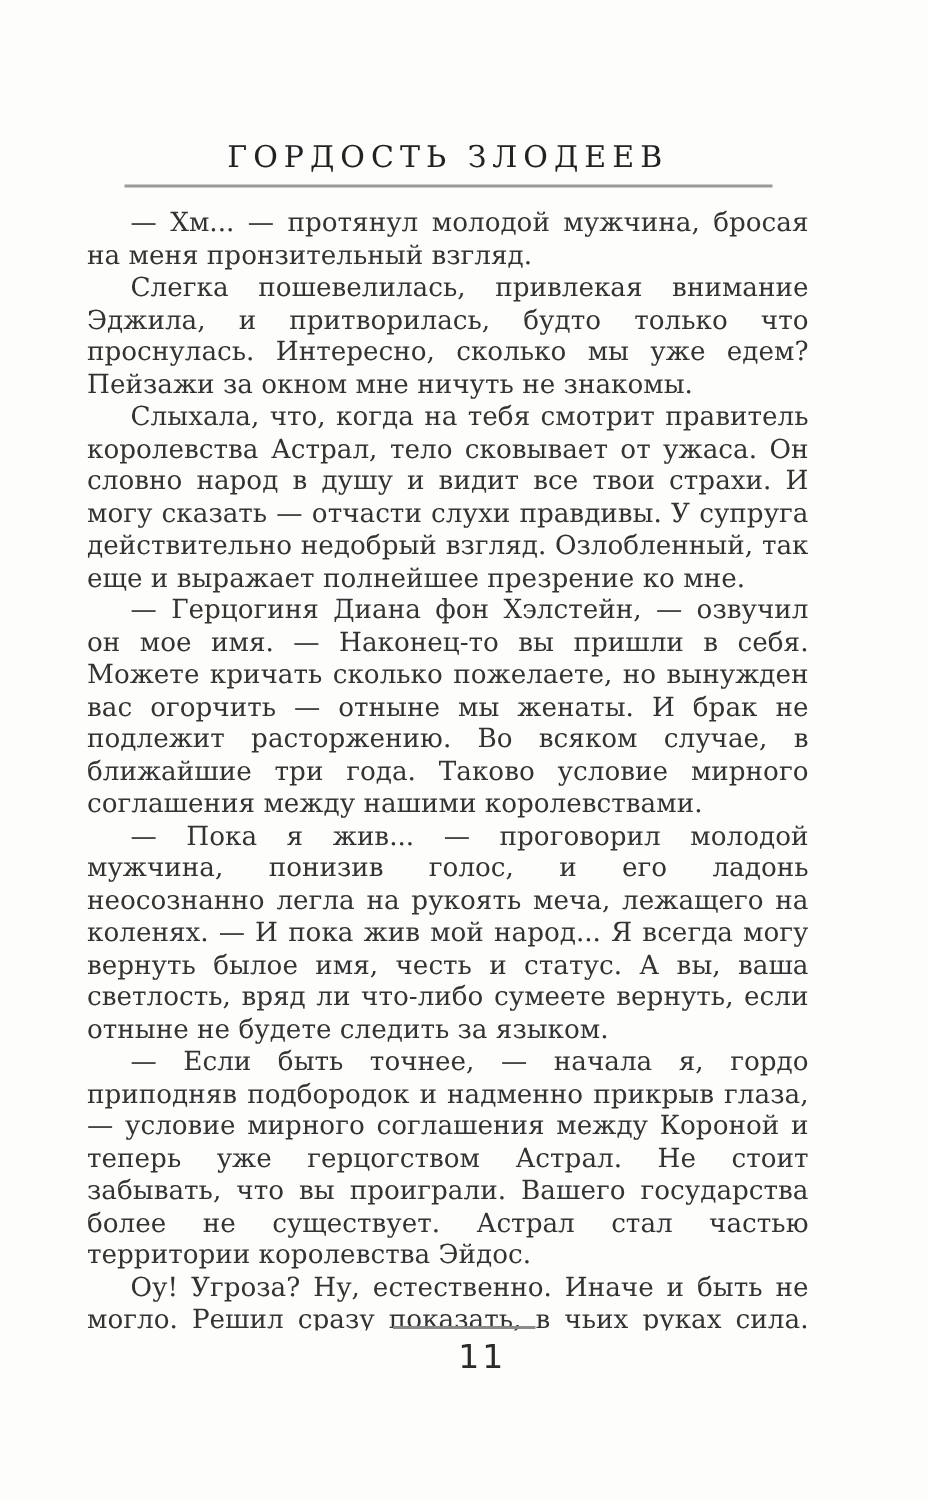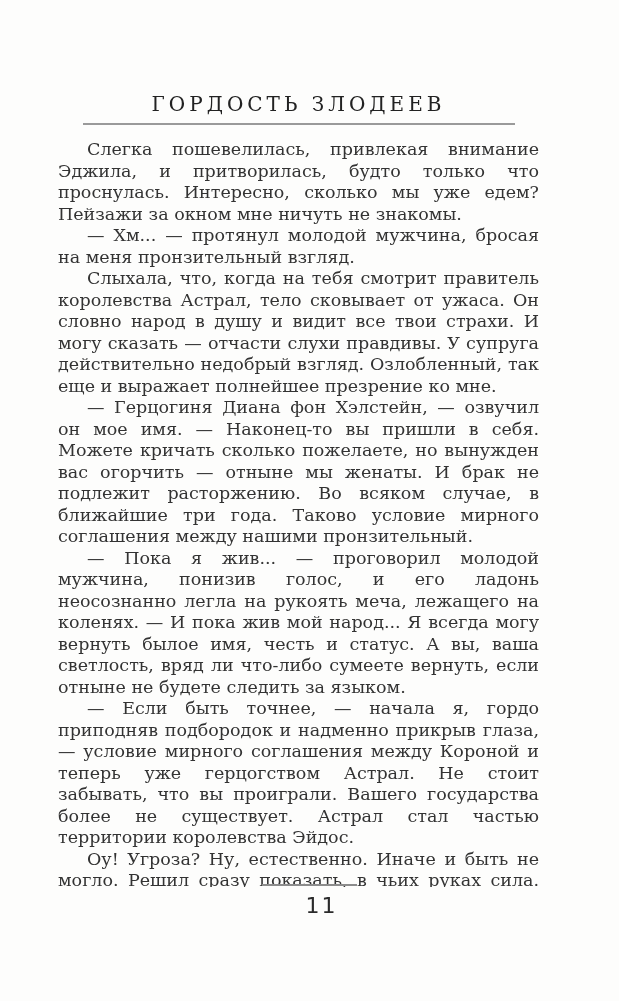--- a/index.html
+++ b/index.html
@@ -75,24 +75,24 @@
 <body>
 
 <div class="page">
 
   <header class="page-header">
     <h1 class="chapter-title">ГОРДОСТЬ ЗЛОДЕЕВ</h1>
     <hr class="header-rule">
   </header>
 
   <main class="page-body">
+    <p>— Хм... — протянул молодой мужчина, бросая на меня пронзительный взгляд.</p>
     <p>Слегка пошевелилась, привлекая внимание Эджила, и притворилась, будто только что проснулась. Интересно, сколько мы уже едем? Пейзажи за окном мне ничуть не знакомы.</p>
-    <p>— Хм... — протянул молодой мужчина, бросая на меня пронзительный взгляд.</p>
     <p>Слыхала, что, когда на тебя смотрит правитель королевства Астрал, тело сковывает от ужаса. Он словно народ в душу и видит все твои страхи. И могу сказать — отчасти слухи правдивы. У супруга действительно недобрый взгляд. Озлобленный, так еще и выражает полнейшее презрение ко мне.</p>
-    <p>— Герцогиня Диана фон Хэлстейн, — озвучил он мое имя. — Наконец-то вы пришли в себя. Можете кричать сколько пожелаете, но вынужден вас огорчить — отныне мы женаты. И брак не подлежит расторжению. Во всяком случае, в ближайшие три года. Таково условие мирного соглашения между нашими пронзительный.</p>
+    <p>— Герцогиня Диана фон Хэлстейн, — озвучил он мое имя. — Наконец-то вы пришли в себя. Можете кричать сколько пожелаете, но вынужден вас огорчить — отныне мы женаты. И брак не подлежит расторжению. Во всяком случае, в ближайшие три года. Таково условие мирного соглашения между нашими королевствами.</p>
     <p>— Пока я жив... — проговорил молодой мужчина, понизив голос, и его ладонь неосознанно легла на рукоять меча, лежащего на коленях. — И пока жив мой народ... Я всегда могу вернуть былое имя, честь и статус. А вы, ваша светлость, вряд ли что-либо сумеете вернуть, если отныне не будете следить за языком.</p>
     <p>— Если быть точнее, — начала я, гордо приподняв подбородок и надменно прикрыв глаза, — условие мирного соглашения между Короной и теперь уже герцогством Астрал. Не стоит забывать, что вы проиграли. Вашего государства более не существует. Астрал стал частью территории королевства Эйдос.</p>
     <p>Оу! Угроза? Ну, естественно. Иначе и быть не могло. Решил сразу показать, в чьих руках сила. Буквально. Вокруг тела герцога пробежала алая рябь. Магия. Если я продемонстрирую страх и покорность, он и в дальнейшем</p>
   </main>
 
   <footer class="page-footer">
     <hr class="footer-rule">
     <div class="page-number">11</div>
   </footer>
 

